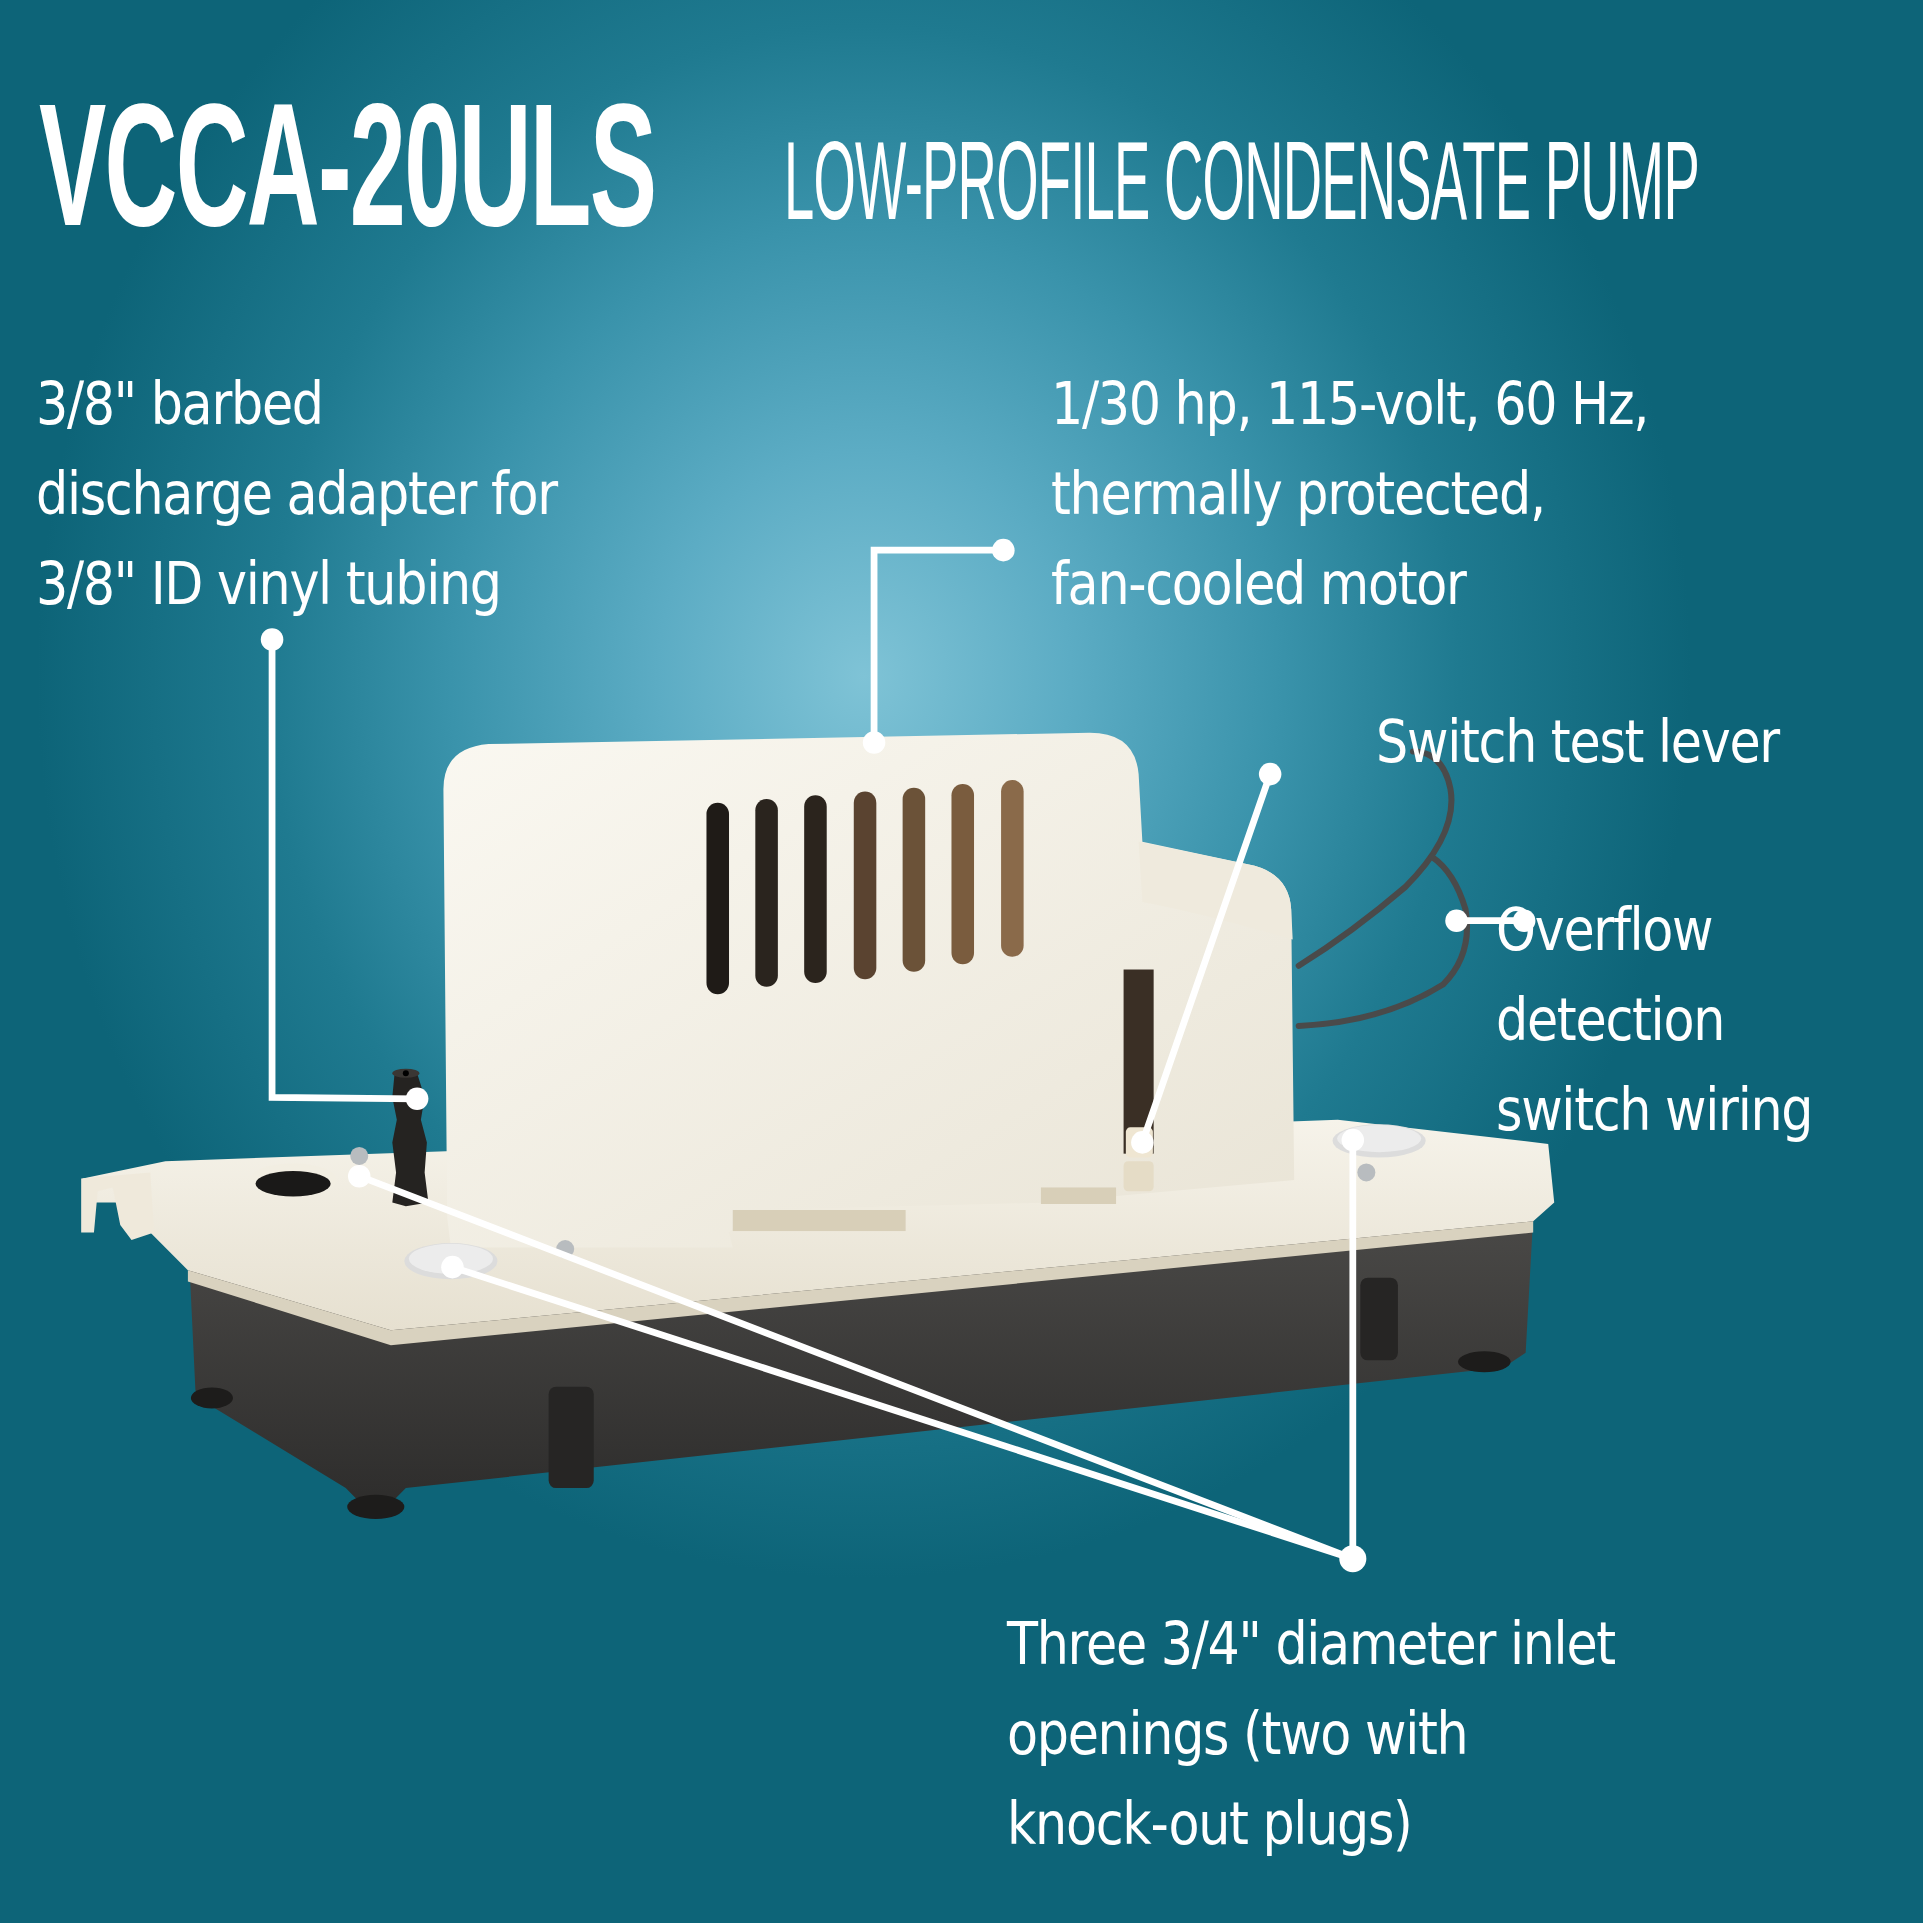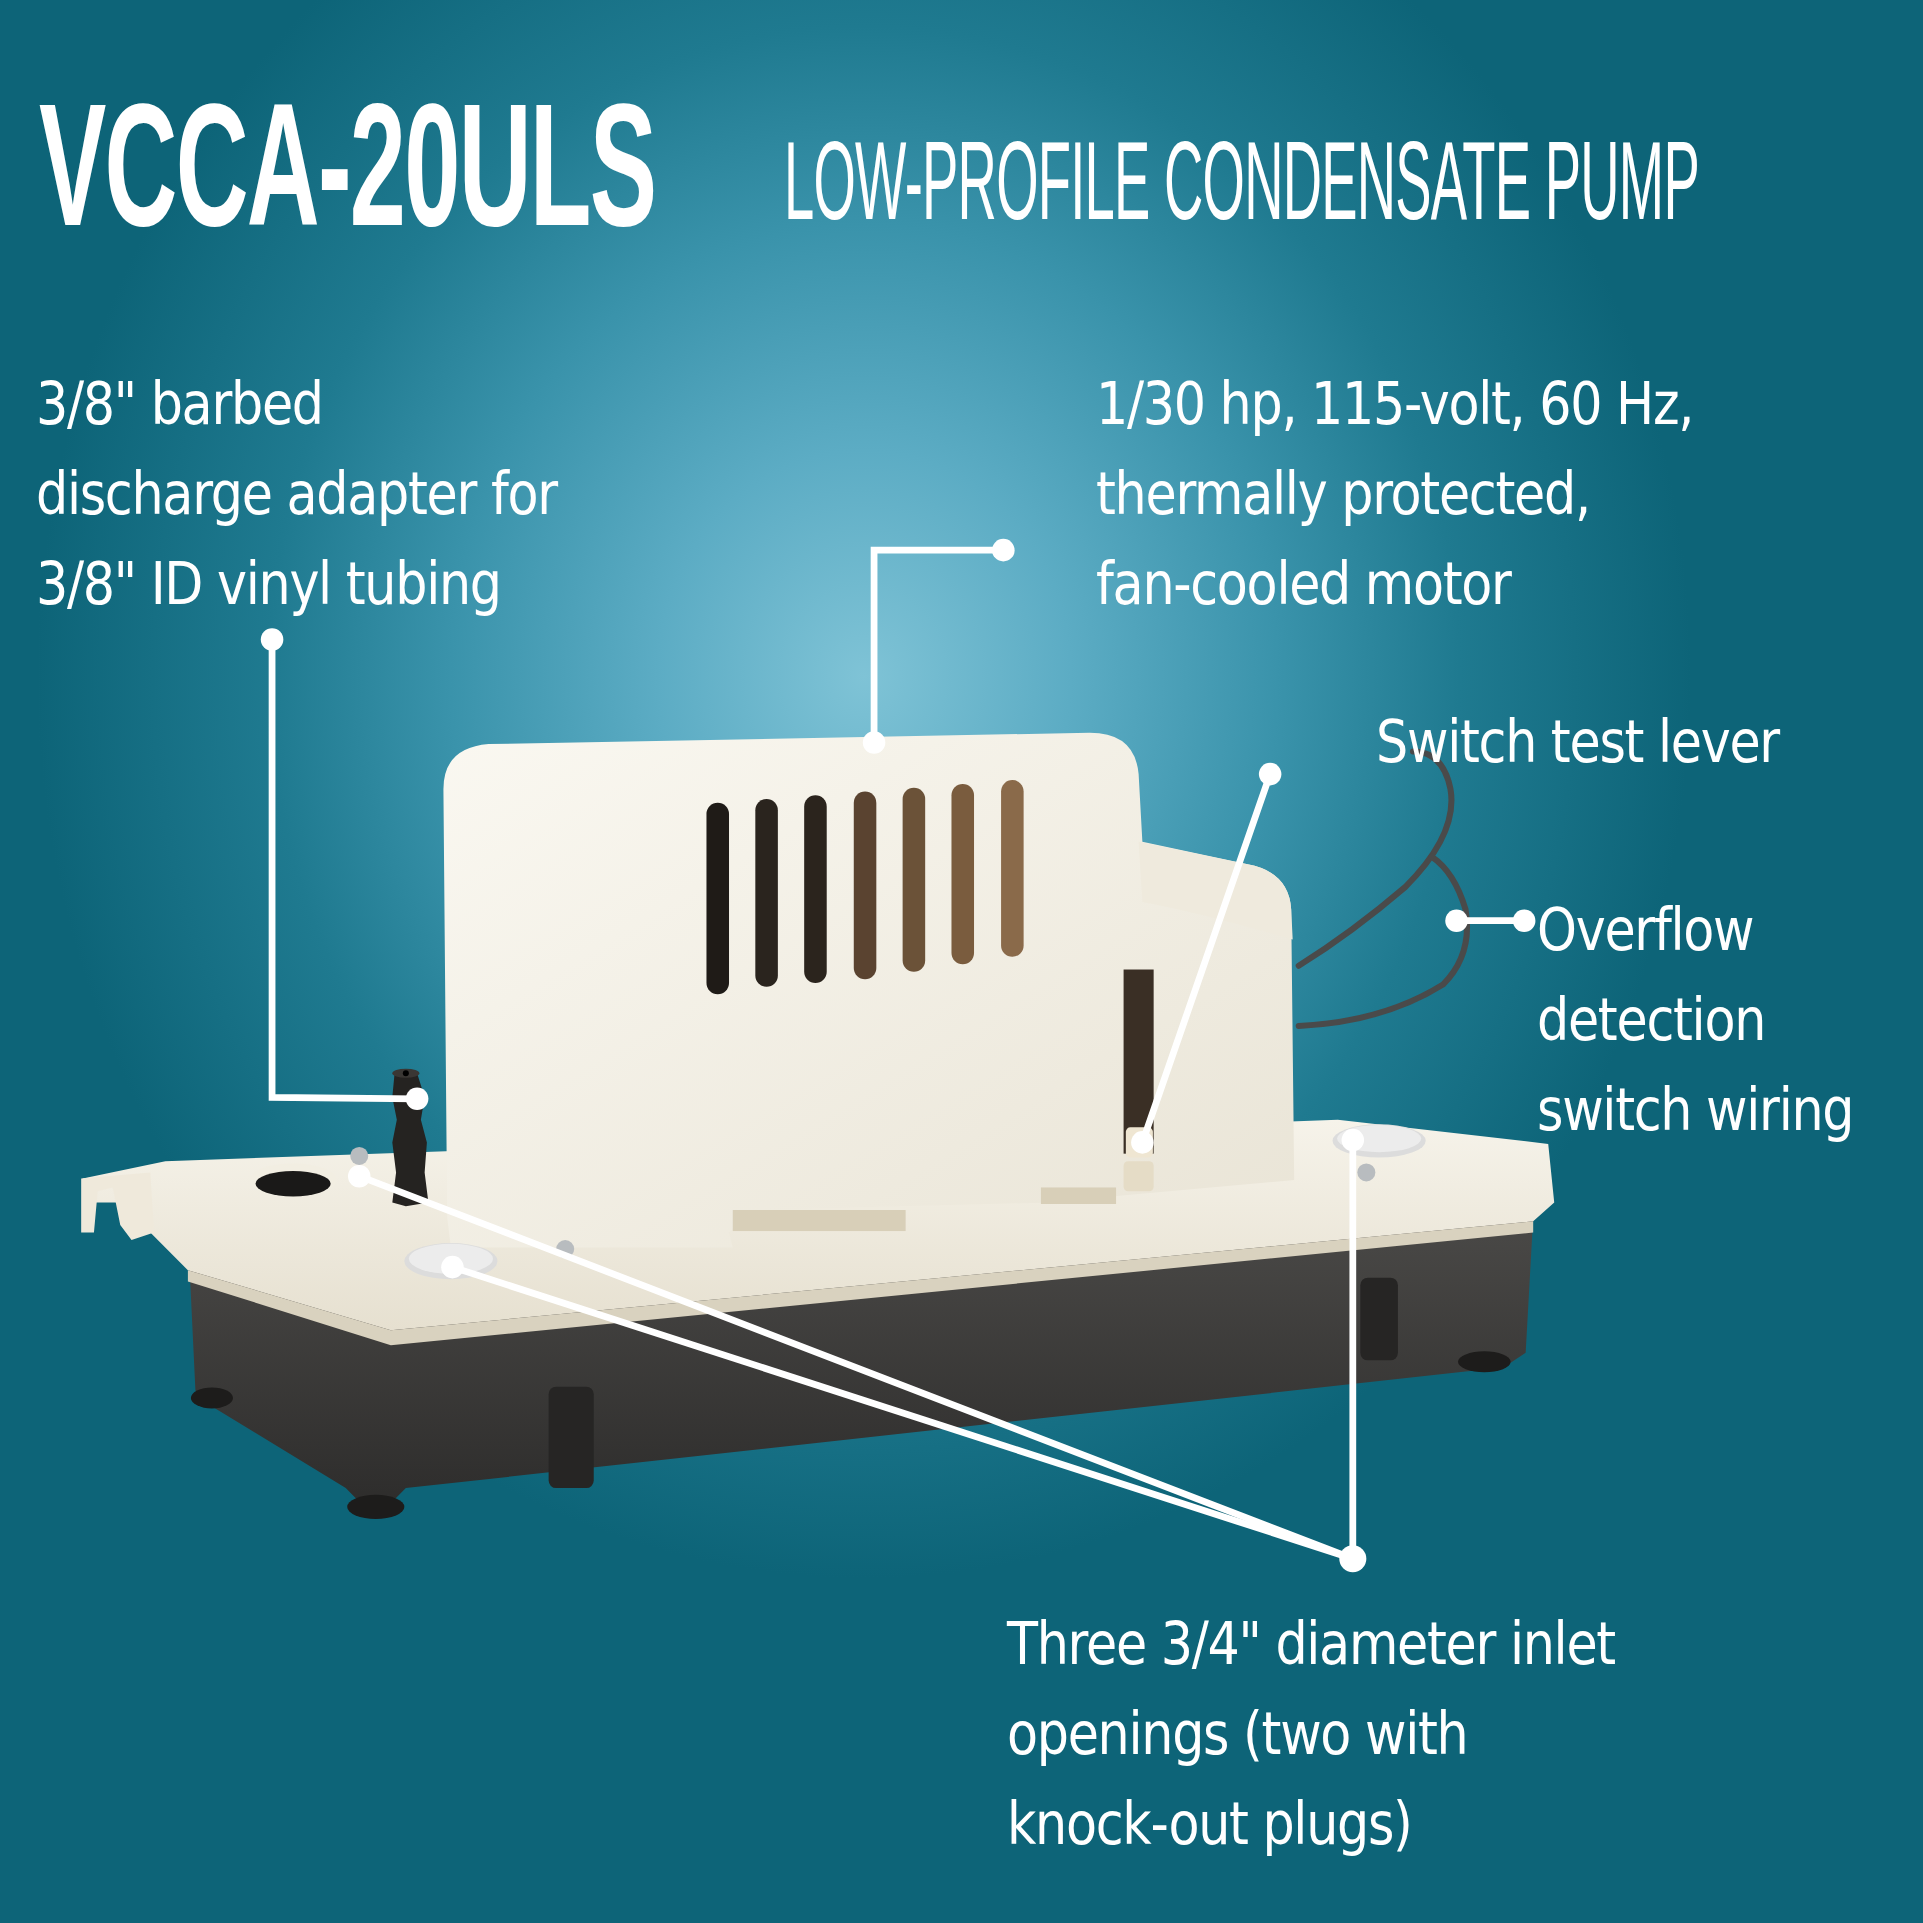--- a/index.html
+++ b/index.html
@@ -30,23 +30,23 @@
     display: inline-block; margin-left: 0; position: absolute; left: 745px; bottom: 6px;
   }
   .callout {
     position: absolute; color: #fff;
     font-family: "DejaVu Sans", sans-serif; font-weight: 400;
     font-size: 59px; line-height: 90px; letter-spacing: -1.5px;
     white-space: nowrap;
   }
   .callout span { display: block; transform: scaleX(0.86); transform-origin: left center; }
   #c-discharge { left: 36px; top: 359px; }
-  #c-motor { left: 1051px; top: 359px; margin-left: 45px; }
+  #c-motor { left: 1051px; top: 359px; }
   #c-lever { left: 1376px; top: 697px; }
-  #c-overflow { left: 1537px; top: 885px; }
+  #c-overflow { left: 1496px; top: 885px; }
   #c-inlet { left: 1007px; top: 1599px; }
   svg.art { position: absolute; left: 0; top: 0; }
 </style>
 </head>
 <body>
 
 <div class="bg"></div>
 
 <svg class="art" width="1924" height="1924" viewBox="0 0 2560 2560">
   <defs>

